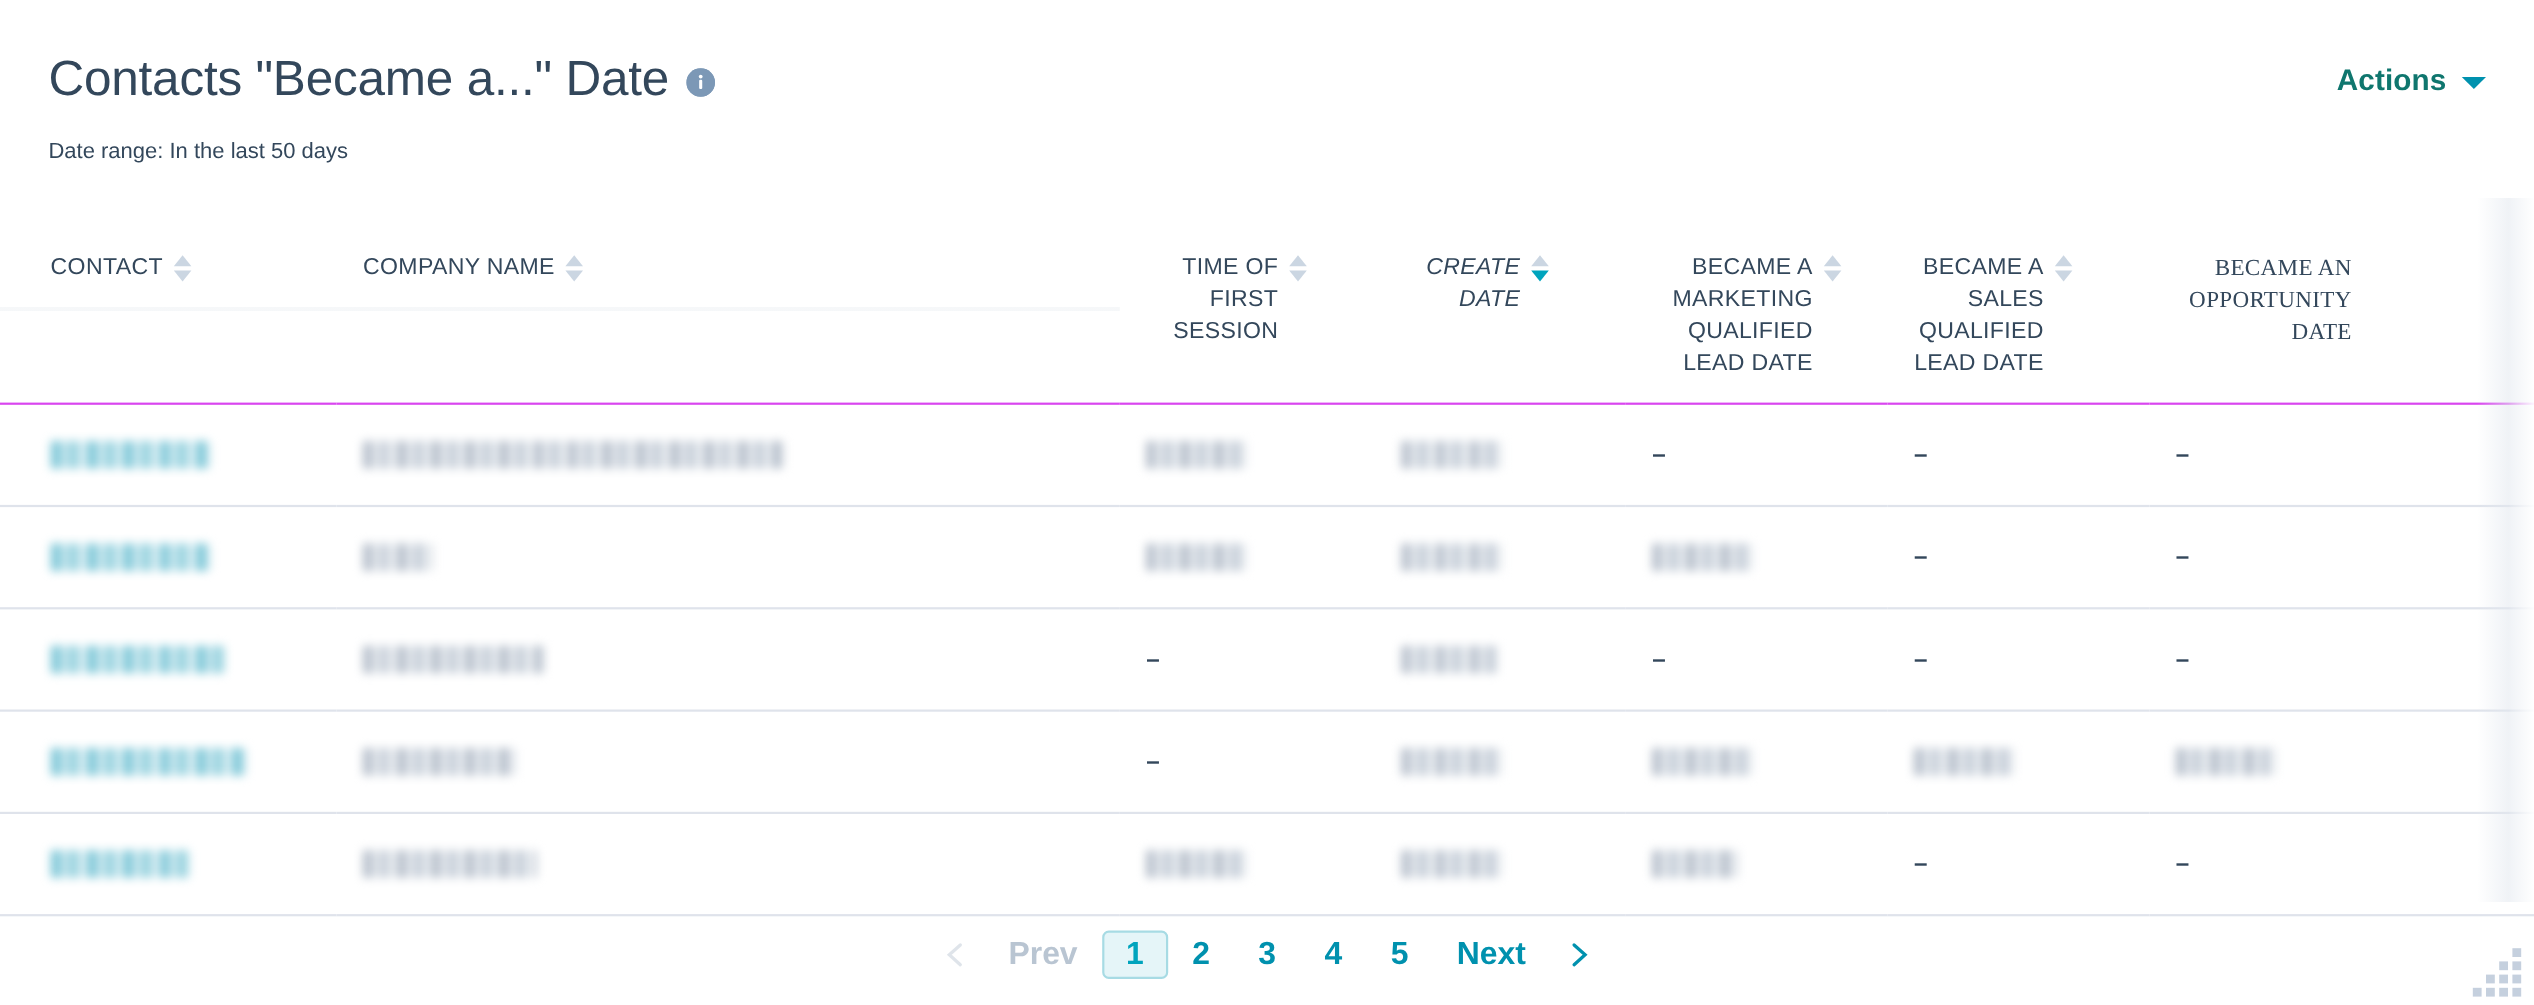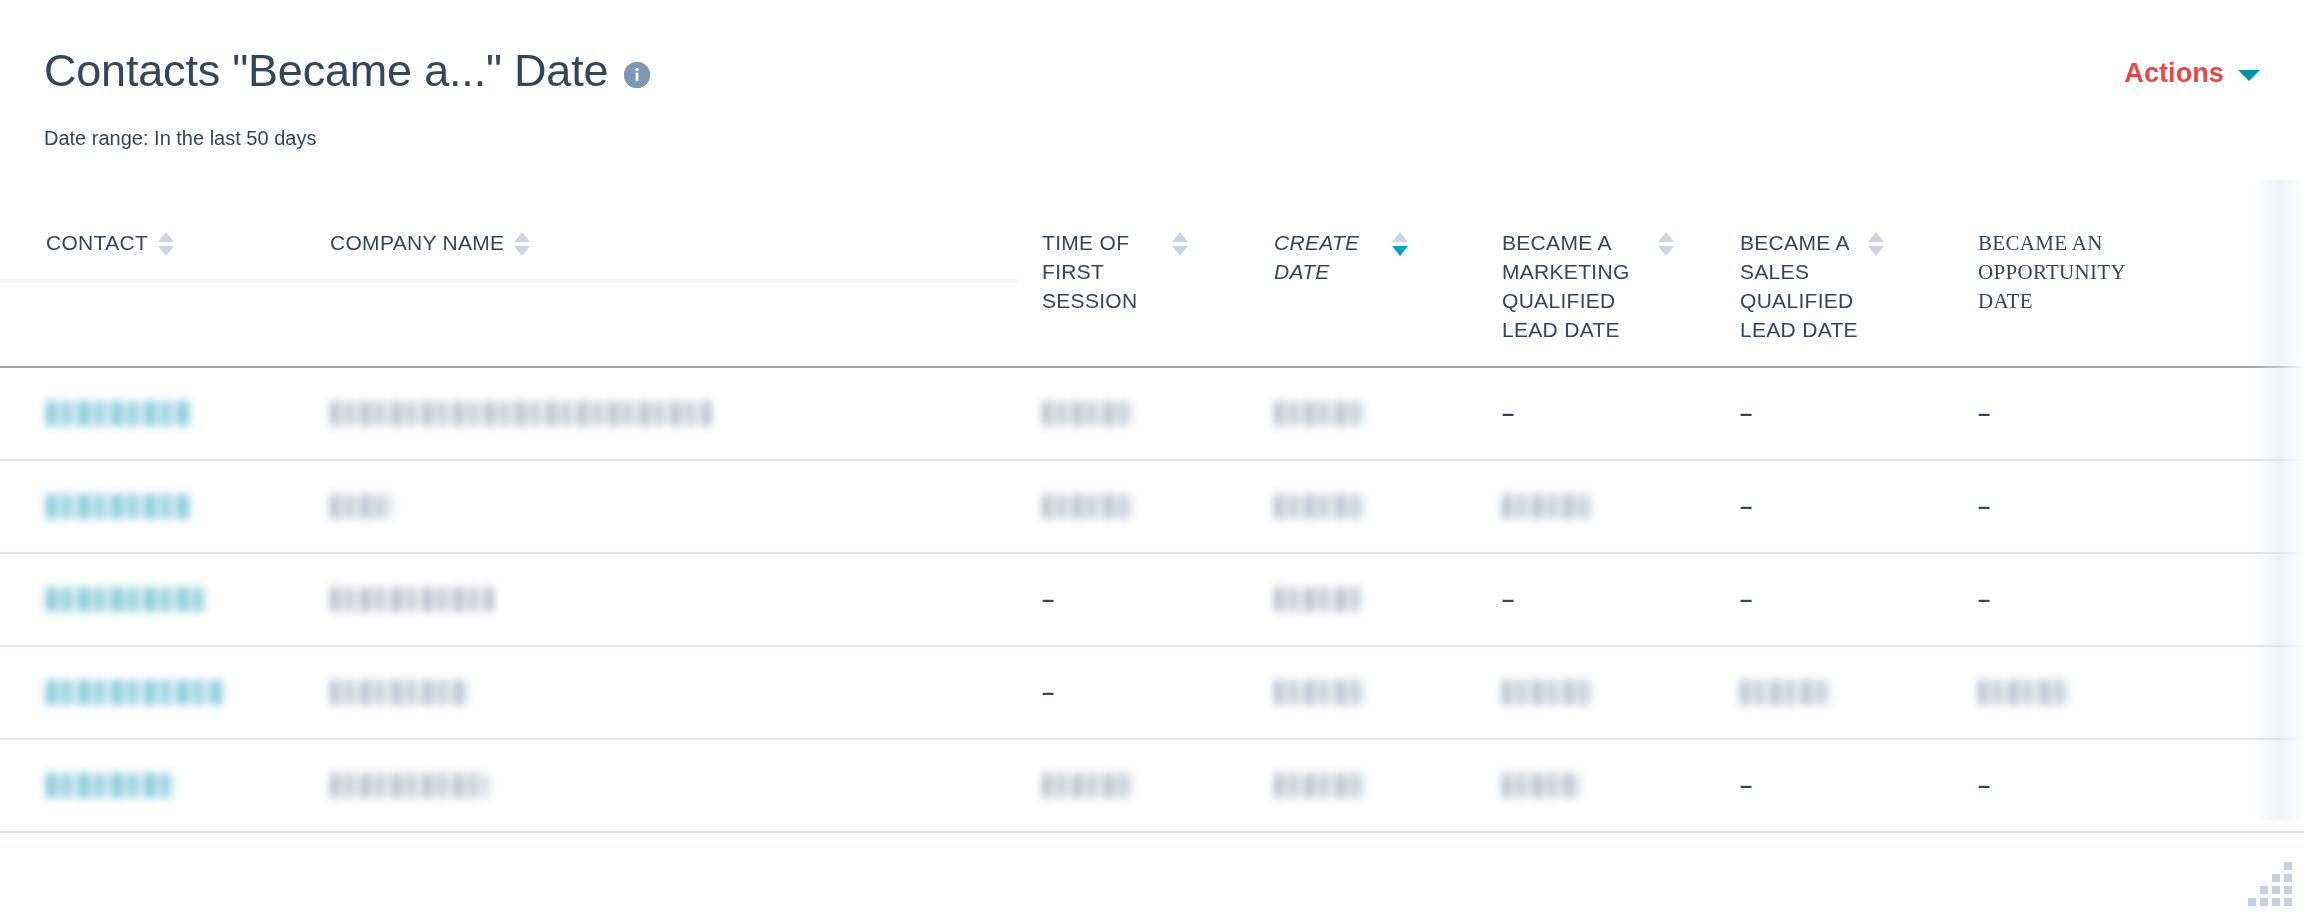--- a/index.html
+++ b/index.html
@@ -74,21 +74,21 @@
     right: 44px;
     top: 58px;
     display: flex;
     align-items: center;
     gap: 14px;
     cursor: pointer;
     user-select: none;
   }
   .actions-label {
     font-size: 27px;
-    color: #ef4444;
+    color: #0f766e;
     font-weight: 600;
     letter-spacing: 0.1px;
   }
   .caret-down {
     width: 0; height: 0;
     border-left: 11px solid transparent;
     border-right: 11px solid transparent;
     border-top: 11px solid #0091ae;
     margin-top: 4px;
   }
@@ -105,23 +105,23 @@
 
   .data-table {
     position: relative;
     width: 2304px;
     border-collapse: collapse;
     table-layout: fixed;
   }
 
   .data-table thead th {
     vertical-align: top;
-    text-align: left;
+    text-align: right;
     padding: 0;
-    border-bottom: 2px solid #a3a3a3;
+    border-bottom: 2px solid #d946ef;
     height: 187px;
   }
 
   .th-inner {
     display: flex;
     align-items: flex-start;
     gap: 10px;
     padding-top: 49px;
   }
 
@@ -493,20 +493,39 @@
               <div class="pad"><span class="cell-dash">–</span></div>
             </td>
           </tr>
         </tbody>
     </table>
   </div>
 
   <div class="frozen-overlay"></div>
   <div class="right-fade"></div>
 
+  <div class="pagination">
+    <span class="chev disabled">
+      <svg width="26" height="26" viewBox="0 0 26 26">
+          <path d="M18 4 L8 13 L18 22" stroke="#b9c5d2" stroke-width="3" fill="none" stroke-linecap="round"></path>
+        </svg>
+    </span>
+    <span class="page-btn disabled">Prev</span>
+    <span class="page-btn current">1</span>
+    <span class="page-btn">2</span>
+    <span class="page-btn">3</span>
+    <span class="page-btn">4</span>
+    <span class="page-btn">5</span>
+    <span class="page-btn">Next</span>
+    <span class="chev">
+      <svg width="26" height="26" viewBox="0 0 26 26">
+          <path d="M8 4 L18 13 L8 22" stroke="#0091ae" stroke-width="3" fill="none" stroke-linecap="round"></path>
+        </svg>
+    </span>
+  </div>
 
   <div class="resize-grip">
     <svg width="72" height="56" viewBox="0 0 72 56">
       <g fill="#c5d0de">
         <rect x="60" y="8" width="8" height="8"></rect>
         <rect x="48" y="20" width="8" height="8"></rect>
           <rect x="60" y="20" width="8" height="8"></rect>
         <rect x="36" y="32" width="8" height="8"></rect>
           <rect x="48" y="32" width="8" height="8"></rect>
           <rect x="60" y="32" width="8" height="8"></rect>

